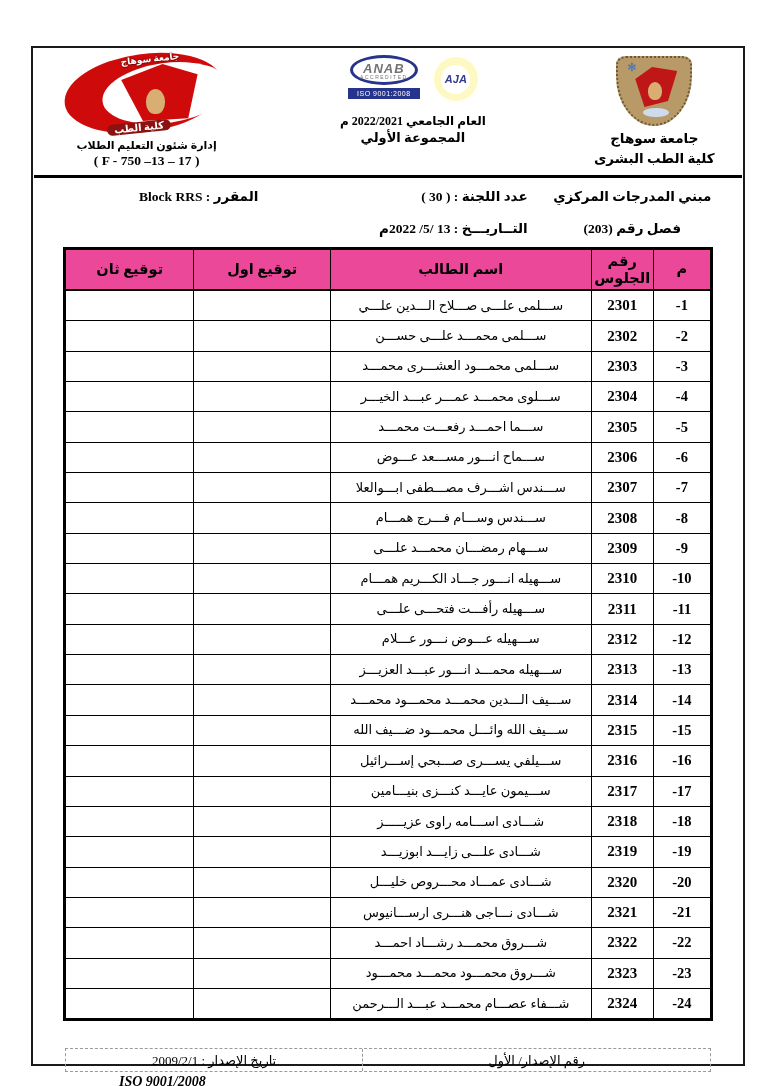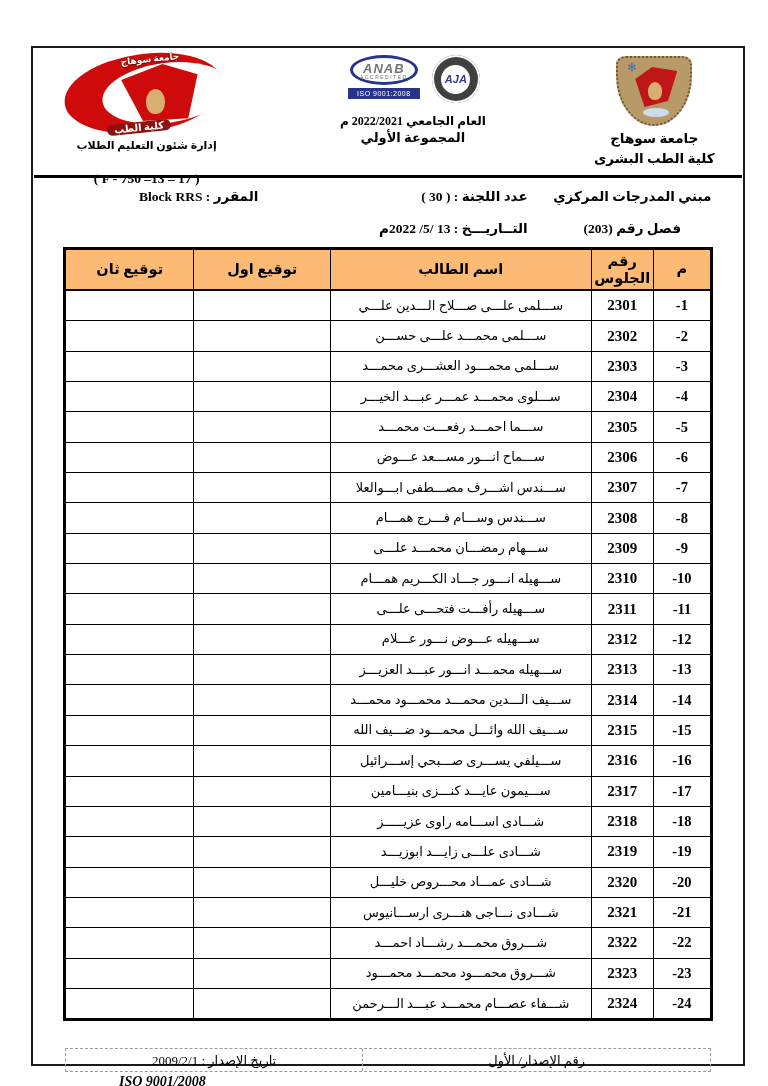--- a/index.html
+++ b/index.html
@@ -12,42 +12,42 @@
     position:absolute;left:31px;top:46px;width:714px;height:1020px;
     border:2px solid #1a1a1a;box-sizing:border-box;background:#fff;
   }
   
   .header{display:flex;direction:rtl;height:127px;padding-top:5px;box-sizing:border-box;}
   .h-right{width:25%;text-align:center;}
   .h-center{width:43%;text-align:center;direction:rtl;}
   .h-left{width:32%;text-align:center;}
   .uni-label{font-size:13.5px;font-weight:bold;line-height:1.45;margin-top:3px;}
   .admin-label{font-size:11px;font-weight:bold;margin-top:5px;}
-  .form-code{font-size:13.5px;font-weight:bold;direction:ltr;margin-top:19px;}
+  .form-code{font-size:13.5px;font-weight:bold;direction:ltr;margin-top:1px;}
   .grade{font-size:16px;font-weight:bold;margin-top:5px;}
   .year{font-size:12px;font-weight:bold;margin-top:1px;}
   .group{font-size:13px;font-weight:bold;margin-top:1px;}
   .rule{border-top:3px solid #000;margin:0 1px;}
   
   .shield{position:relative;width:76px;height:70px;margin:3px auto 0;background:#b89a68;
     border:2px dotted #6e5833;border-radius:10px 10px 38px 38px / 8px 8px 50px 50px;box-sizing:border-box;}
   .shield-red{position:absolute;left:17px;top:9px;width:42px;height:40px;background:#bf1717;
     clip-path:polygon(0 30%,40% 0,100% 10%,78% 85%,22% 100%);}
   .shield-spark{position:absolute;left:9px;top:4px;color:#3f6fc0;font-size:11px;line-height:1;}
   .shield-spark:before{content:"✻";}
   .shield-base{position:absolute;left:25px;bottom:7px;width:26px;height:9px;background:#cddbec;border-radius:50%;}
   .shield-head{position:absolute;left:30px;top:24px;width:14px;height:18px;background:#d9ae72;border-radius:50% 50% 45% 45%;}
   
   .certs{display:flex;direction:ltr;justify-content:center;align-items:flex-start;gap:10px;height:58px;margin-top:2px;}
   .anab{width:76px;text-align:center;}
   .anab-oval{width:68px;height:30px;border:3px solid #27348b;border-radius:50%;margin:0 auto;color:#737373;box-sizing:border-box;}
   .anab-word{font-weight:bold;font-style:italic;font-size:13px;letter-spacing:1px;display:block;margin-top:4px;line-height:1;font-family:"Liberation Sans",sans-serif;}
   .anab-sub{font-size:5px;display:block;letter-spacing:1.5px;line-height:1;font-family:"Liberation Sans",sans-serif;}
   .anab-bar{margin:3px auto 0;width:72px;height:11px;background:#27348b;color:#fff;font-size:7px;line-height:11px;letter-spacing:.5px;font-family:"Liberation Sans",sans-serif;}
-  .aja{width:48px;height:48px;border-radius:50%;background:#404040;display:flex;align-items:center;justify-content:center;box-shadow:inset 0 0 0 2px #fff;}
+  .aja{width:48px;height:48px;border-radius:50%;background:#fef9c3;display:flex;align-items:center;justify-content:center;box-shadow:inset 0 0 0 2px #fff;}
   .aja-inner{width:29px;height:29px;background:#fff;border-radius:50%;color:#37398e;font-weight:bold;font-style:italic;
     font-size:11px;display:flex;align-items:center;justify-content:center;font-family:"Liberation Sans",sans-serif;}
   
   .crescent{position:relative;width:182px;height:80px;margin:1px auto 0;}
   .cres-red{position:absolute;left:8px;top:0;width:160px;height:78px;background:#cf0a0a;border-radius:50%;transform:rotate(-8deg);}
   .cres-white{position:absolute;left:46px;top:9px;width:128px;height:60px;background:#fff;border-radius:50%;transform:rotate(-8deg);}
   .cres-blob{position:absolute;left:64px;top:10px;width:78px;height:57px;background:#cf0a0a;
     clip-path:polygon(2% 28%,55% 0,100% 18%,88% 95%,30% 100%);}
   .cres-head{position:absolute;left:90px;top:35px;width:19px;height:25px;background:#d9ae72;border-radius:50% 50% 45% 45%;}
   .cres-top-label{position:absolute;left:52%;top:0;transform:translateX(-50%) rotate(-6deg);color:#fff;font-size:9px;font-weight:bold;
@@ -56,21 +56,21 @@
     background:#8c1212;padding:0 7px;border-radius:8px;white-space:nowrap;}
   
   .info{direction:rtl;display:grid;grid-template-columns:30% 38% 32%;row-gap:12px;
     padding:10px 6px 0 6px;font-weight:bold;font-size:13.5px;height:52px;box-sizing:content-box;}
   .info .c-right{text-align:right;padding-right:4px;}
   .info .c-center{text-align:center;}
   .info .c-left{text-align:right;padding-left:88px;}
   
   table.roster{direction:rtl;width:650px;margin:7px auto 0;border-collapse:collapse;border:3px solid #000;table-layout:fixed;}
   .roster th,.roster td{border:1px solid #000;padding:0;}
-  .roster thead th{background:#fdba74;height:39px;font-size:14.5px;font-weight:bold;border-bottom:2px solid #000;}
+  .roster thead th{background:#ec4899;height:39px;font-size:14.5px;font-weight:bold;border-bottom:2px solid #000;}
   .th-seat{white-space:pre-line;font-size:13px;line-height:1.12;}
   .roster tbody td{height:29.35px;}
   .cell-no{direction:ltr;text-align:center;font-weight:bold;font-size:14.5px;}
   .cell-seat{text-align:center;font-weight:bold;font-size:15px;}
   .cell-name{text-align:center;font-weight:normal;font-size:13px;white-space:nowrap;overflow:hidden;}
   .cell-sig{background:#fff;}
   
   .issue{direction:rtl;display:flex;width:646px;margin:27px auto 0;border:1px dashed #9a9a9a;font-size:13px;height:24px;line-height:24px;box-sizing:border-box;}
   .issue-no{width:54%;text-align:center;border-left:1px dashed #9a9a9a;box-sizing:border-box;}
   .issue-date{width:46%;text-align:center;}

